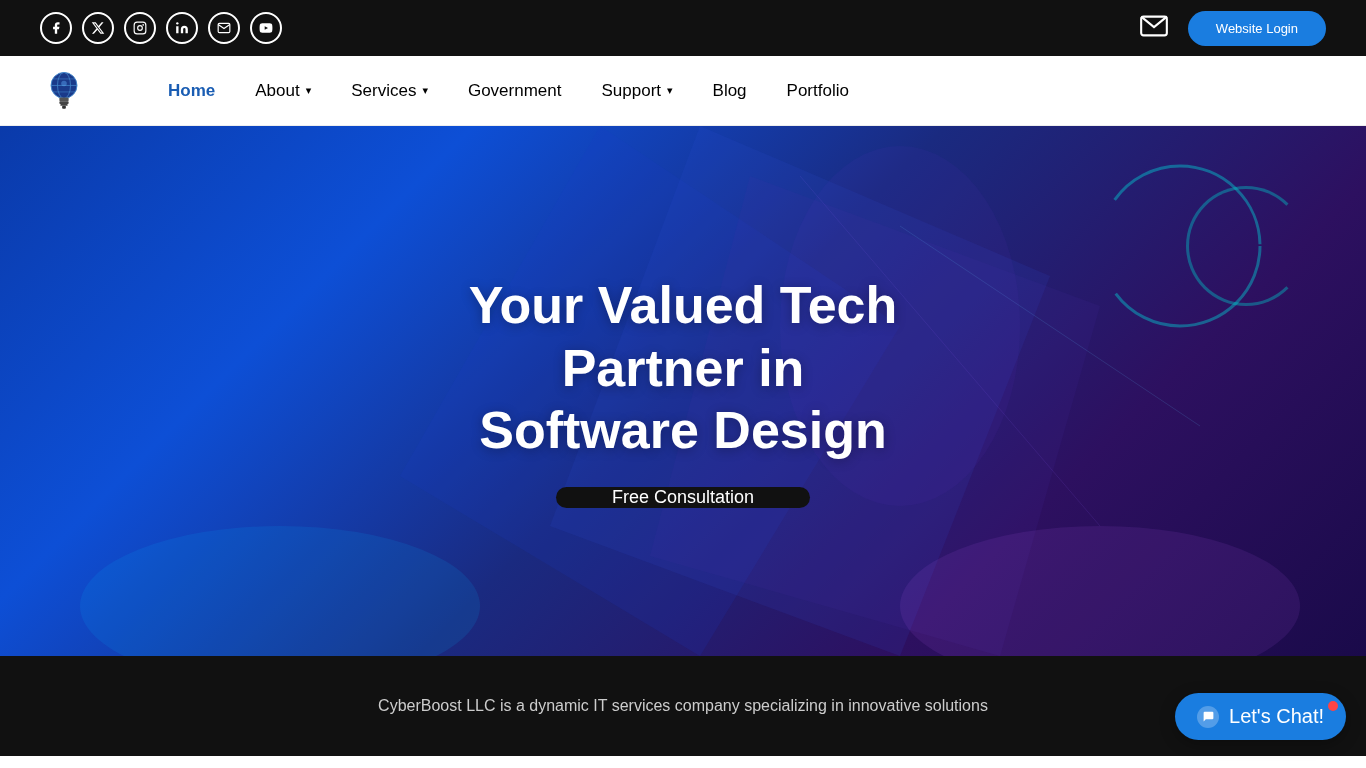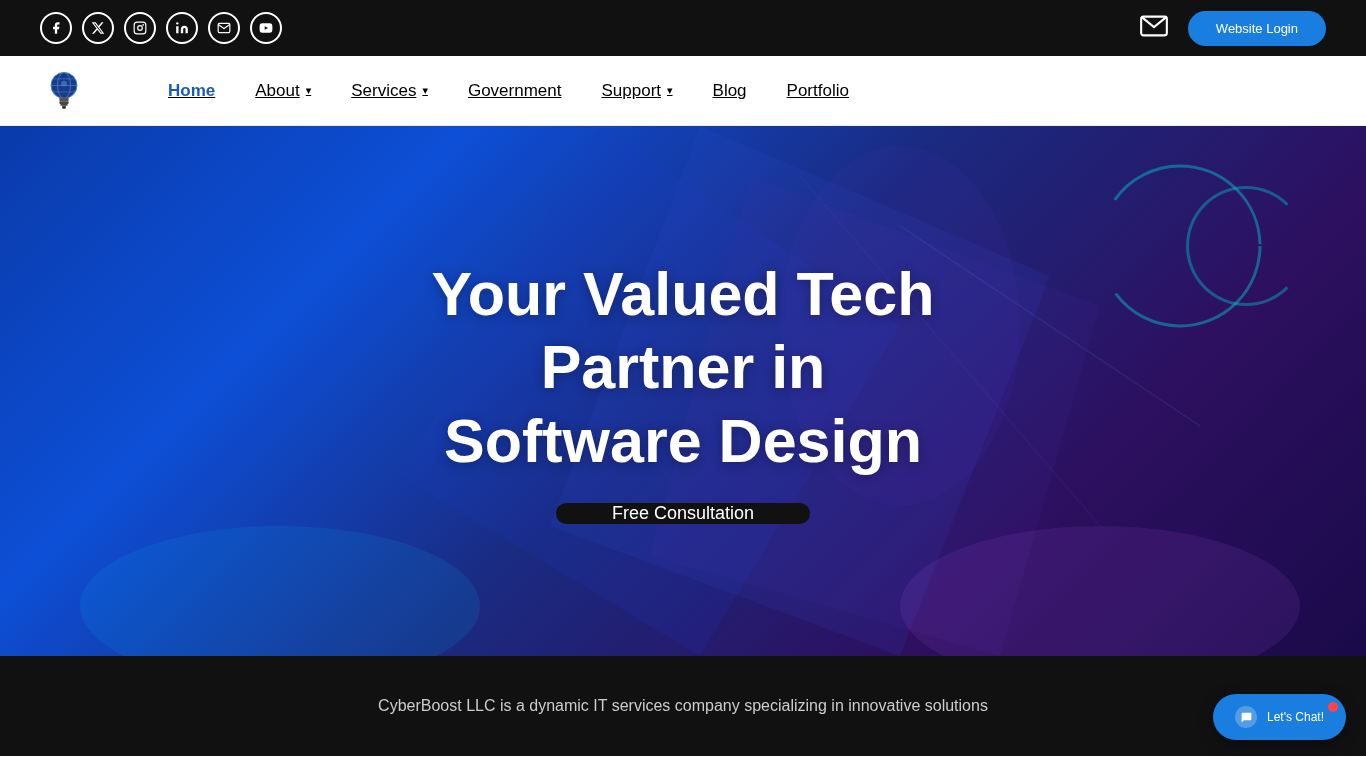--- a/index.html
+++ b/index.html
@@ -54,21 +54,20 @@
     }
 
     
     .navbar {
       background: #fff;
       display: flex;
       align-items: center;
       padding: 0 40px;
       height: 70px;
       border-bottom: 1px solid #eee;
-      text-decoration: underline;
     }
     .logo {
       display: flex;
       align-items: center;
       margin-right: 60px;
     }
     .logo-img {
       width: 48px;
       height: 52px;
     }
@@ -139,21 +138,21 @@
       border-right-color: transparent;
       z-index: 2;
     }
     .hero-content {
       position: relative;
       z-index: 10;
       text-align: center;
       color: #fff;
     }
     .hero-title {
-      font-size: 61px;
+      font-size: 52px;
       font-weight: 700;
       line-height: 1.2;
       margin-bottom: 25px;
       text-shadow: 0 2px 12px rgba(0,0,0,0.3);
     }
     .free-consultation-btn {
       background: #111;
       color: #fff;
       border: none;
       border-radius: 30px;
@@ -185,21 +184,21 @@
       position: fixed;
       bottom: 28px;
       right: 20px;
       background: #1a7de0;
       color: #fff;
       border-radius: 30px;
       padding: 12px 22px;
       display: flex;
       align-items: center;
       gap: 10px;
-      font-size: 12px;
+      font-size: 20px;
       font-weight: 500;
       cursor: pointer;
       box-shadow: 0 4px 16px rgba(0,0,0,0.3);
       z-index: 999;
     }
     .chat-dot {
       width: 10px;
       height: 10px;
       background: #ff4444;
       border-radius: 50%;

